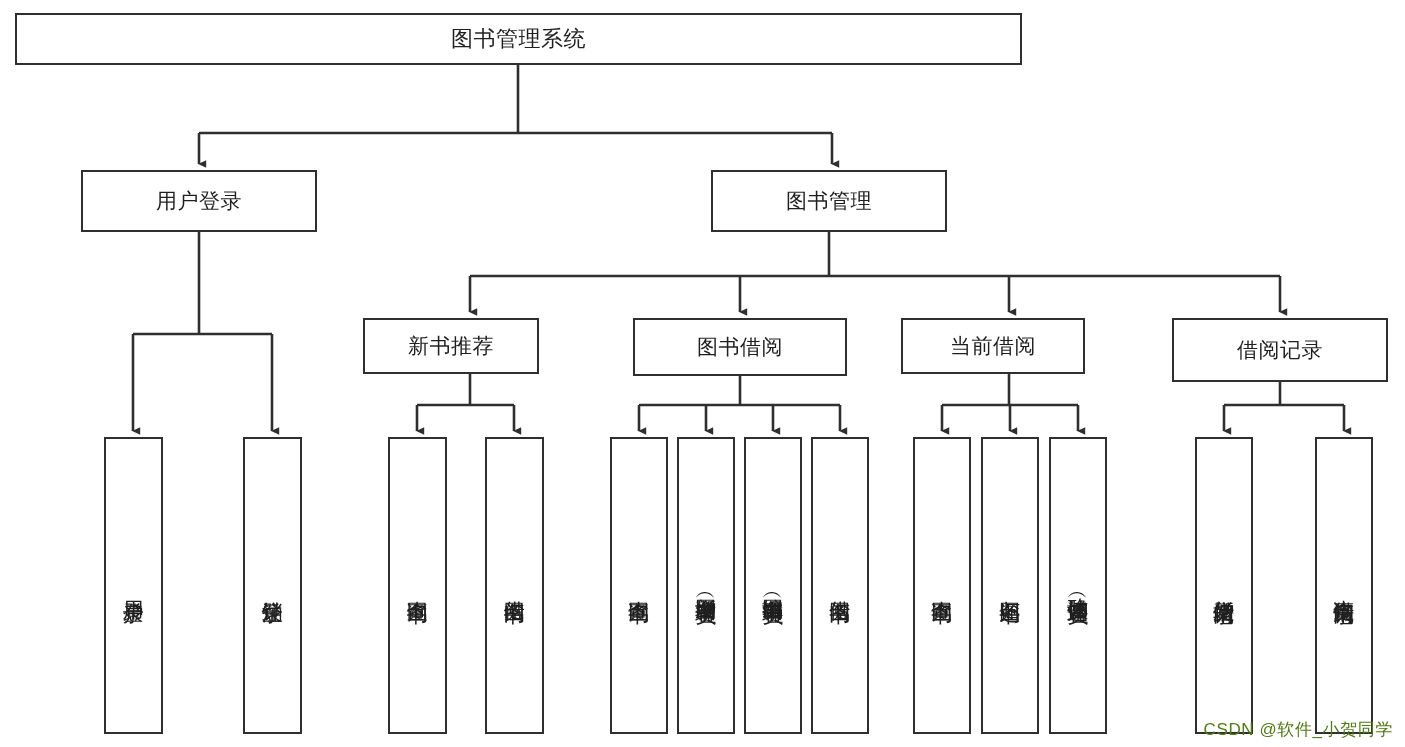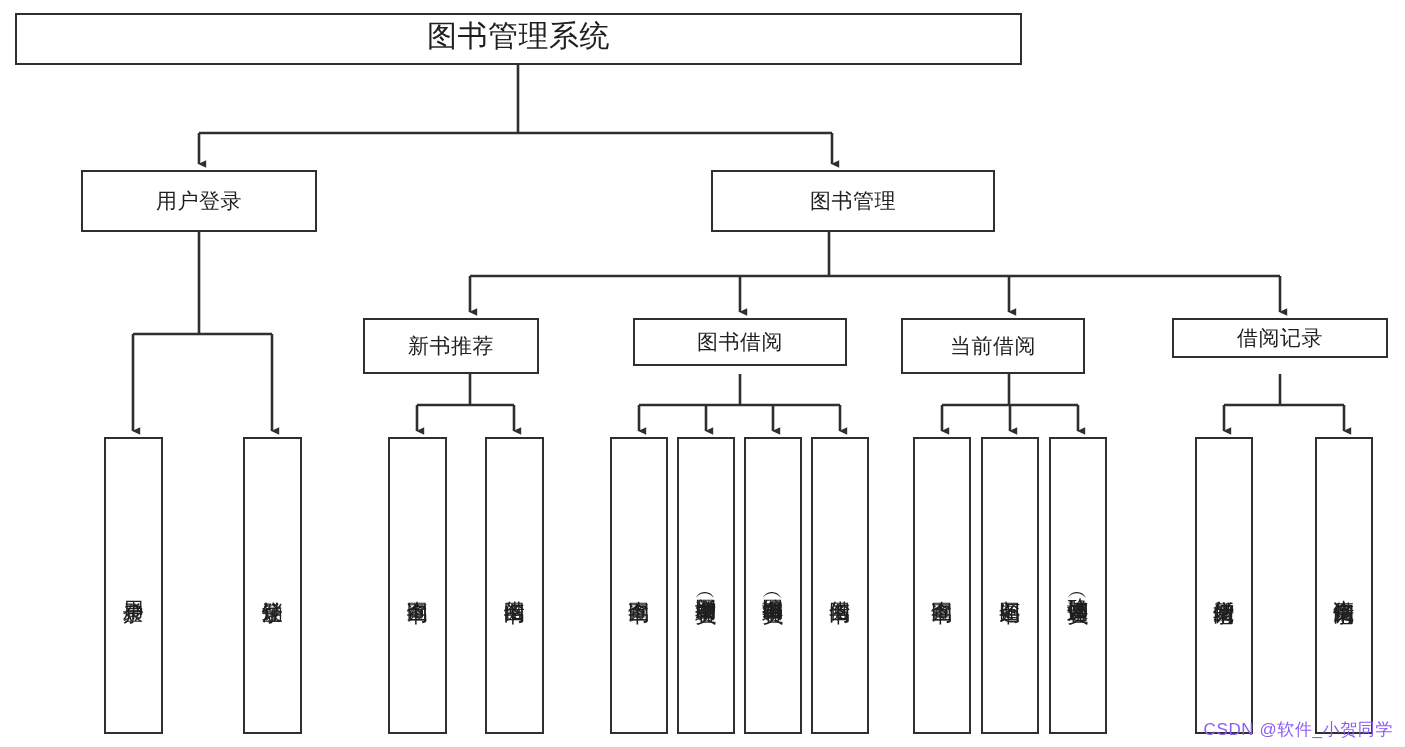--- a/index.html
+++ b/index.html
@@ -45,27 +45,27 @@
   }
   .node.vert .lbl {
     writing-mode: vertical-rl;
     text-orientation: upright;
     font-size: 21px;
     line-height: 1.22;
     letter-spacing: 1px;
     white-space: nowrap;
     max-height: 268px;
   }
-  .node.root .lbl { font-size: 30px; font-family: Liberation Mono, monospace; }
+  .node.root .lbl { font-size: 22px; }
   .watermark {
     position: absolute;
     right: 12px;
     bottom: 6px;
     font-size: 17px;
-    color: #8b5cf6;
+    color: #4d7c0f;
     letter-spacing: 0.6px;
     white-space: nowrap;
   }
 </style>
 </head>
 <body>
 
 <div id="canvas">
 
   <svg class="links" viewBox="0 0 1405 747">
@@ -118,34 +118,34 @@
     </g>
   </svg>
 
   <div class="node root" style="left:15px; top:13px; width:1007px; height:52px;">
     <span class="lbl">图书管理系统</span>
   </div>
 
   <div class="node" style="left:81px; top:170px; width:236px; height:62px;">
     <span class="lbl">用户登录</span>
   </div>
-  <div class="node" style="left:711px; top:170px; width:284px; height:62px;">
+  <div class="node" style="left:711px; top:170px; width:236px; height:62px;">
     <span class="lbl">图书管理</span>
   </div>
 
   <div class="node" style="left:363px; top:318px; width:176px; height:56px;">
     <span class="lbl">新书推荐</span>
   </div>
-  <div class="node" style="left:633px; top:318px; width:214px; height:48px;">
+  <div class="node" style="left:633px; top:318px; width:214px; height:58px;">
     <span class="lbl">图书借阅</span>
   </div>
   <div class="node" style="left:901px; top:318px; width:184px; height:56px;">
     <span class="lbl">当前借阅</span>
   </div>
-  <div class="node" style="left:1172px; top:318px; width:216px; height:40px;">
+  <div class="node" style="left:1172px; top:318px; width:216px; height:64px;">
     <span class="lbl">借阅记录</span>
   </div>
 
   <div class="node vert" style="left:104px; top:437px; width:59px; height:297px;">
     <span class="lbl">用户登录</span>
   </div>
   <div class="node vert" style="left:243px; top:437px; width:59px; height:297px;">
     <span class="lbl">注销登录</span>
   </div>
 

